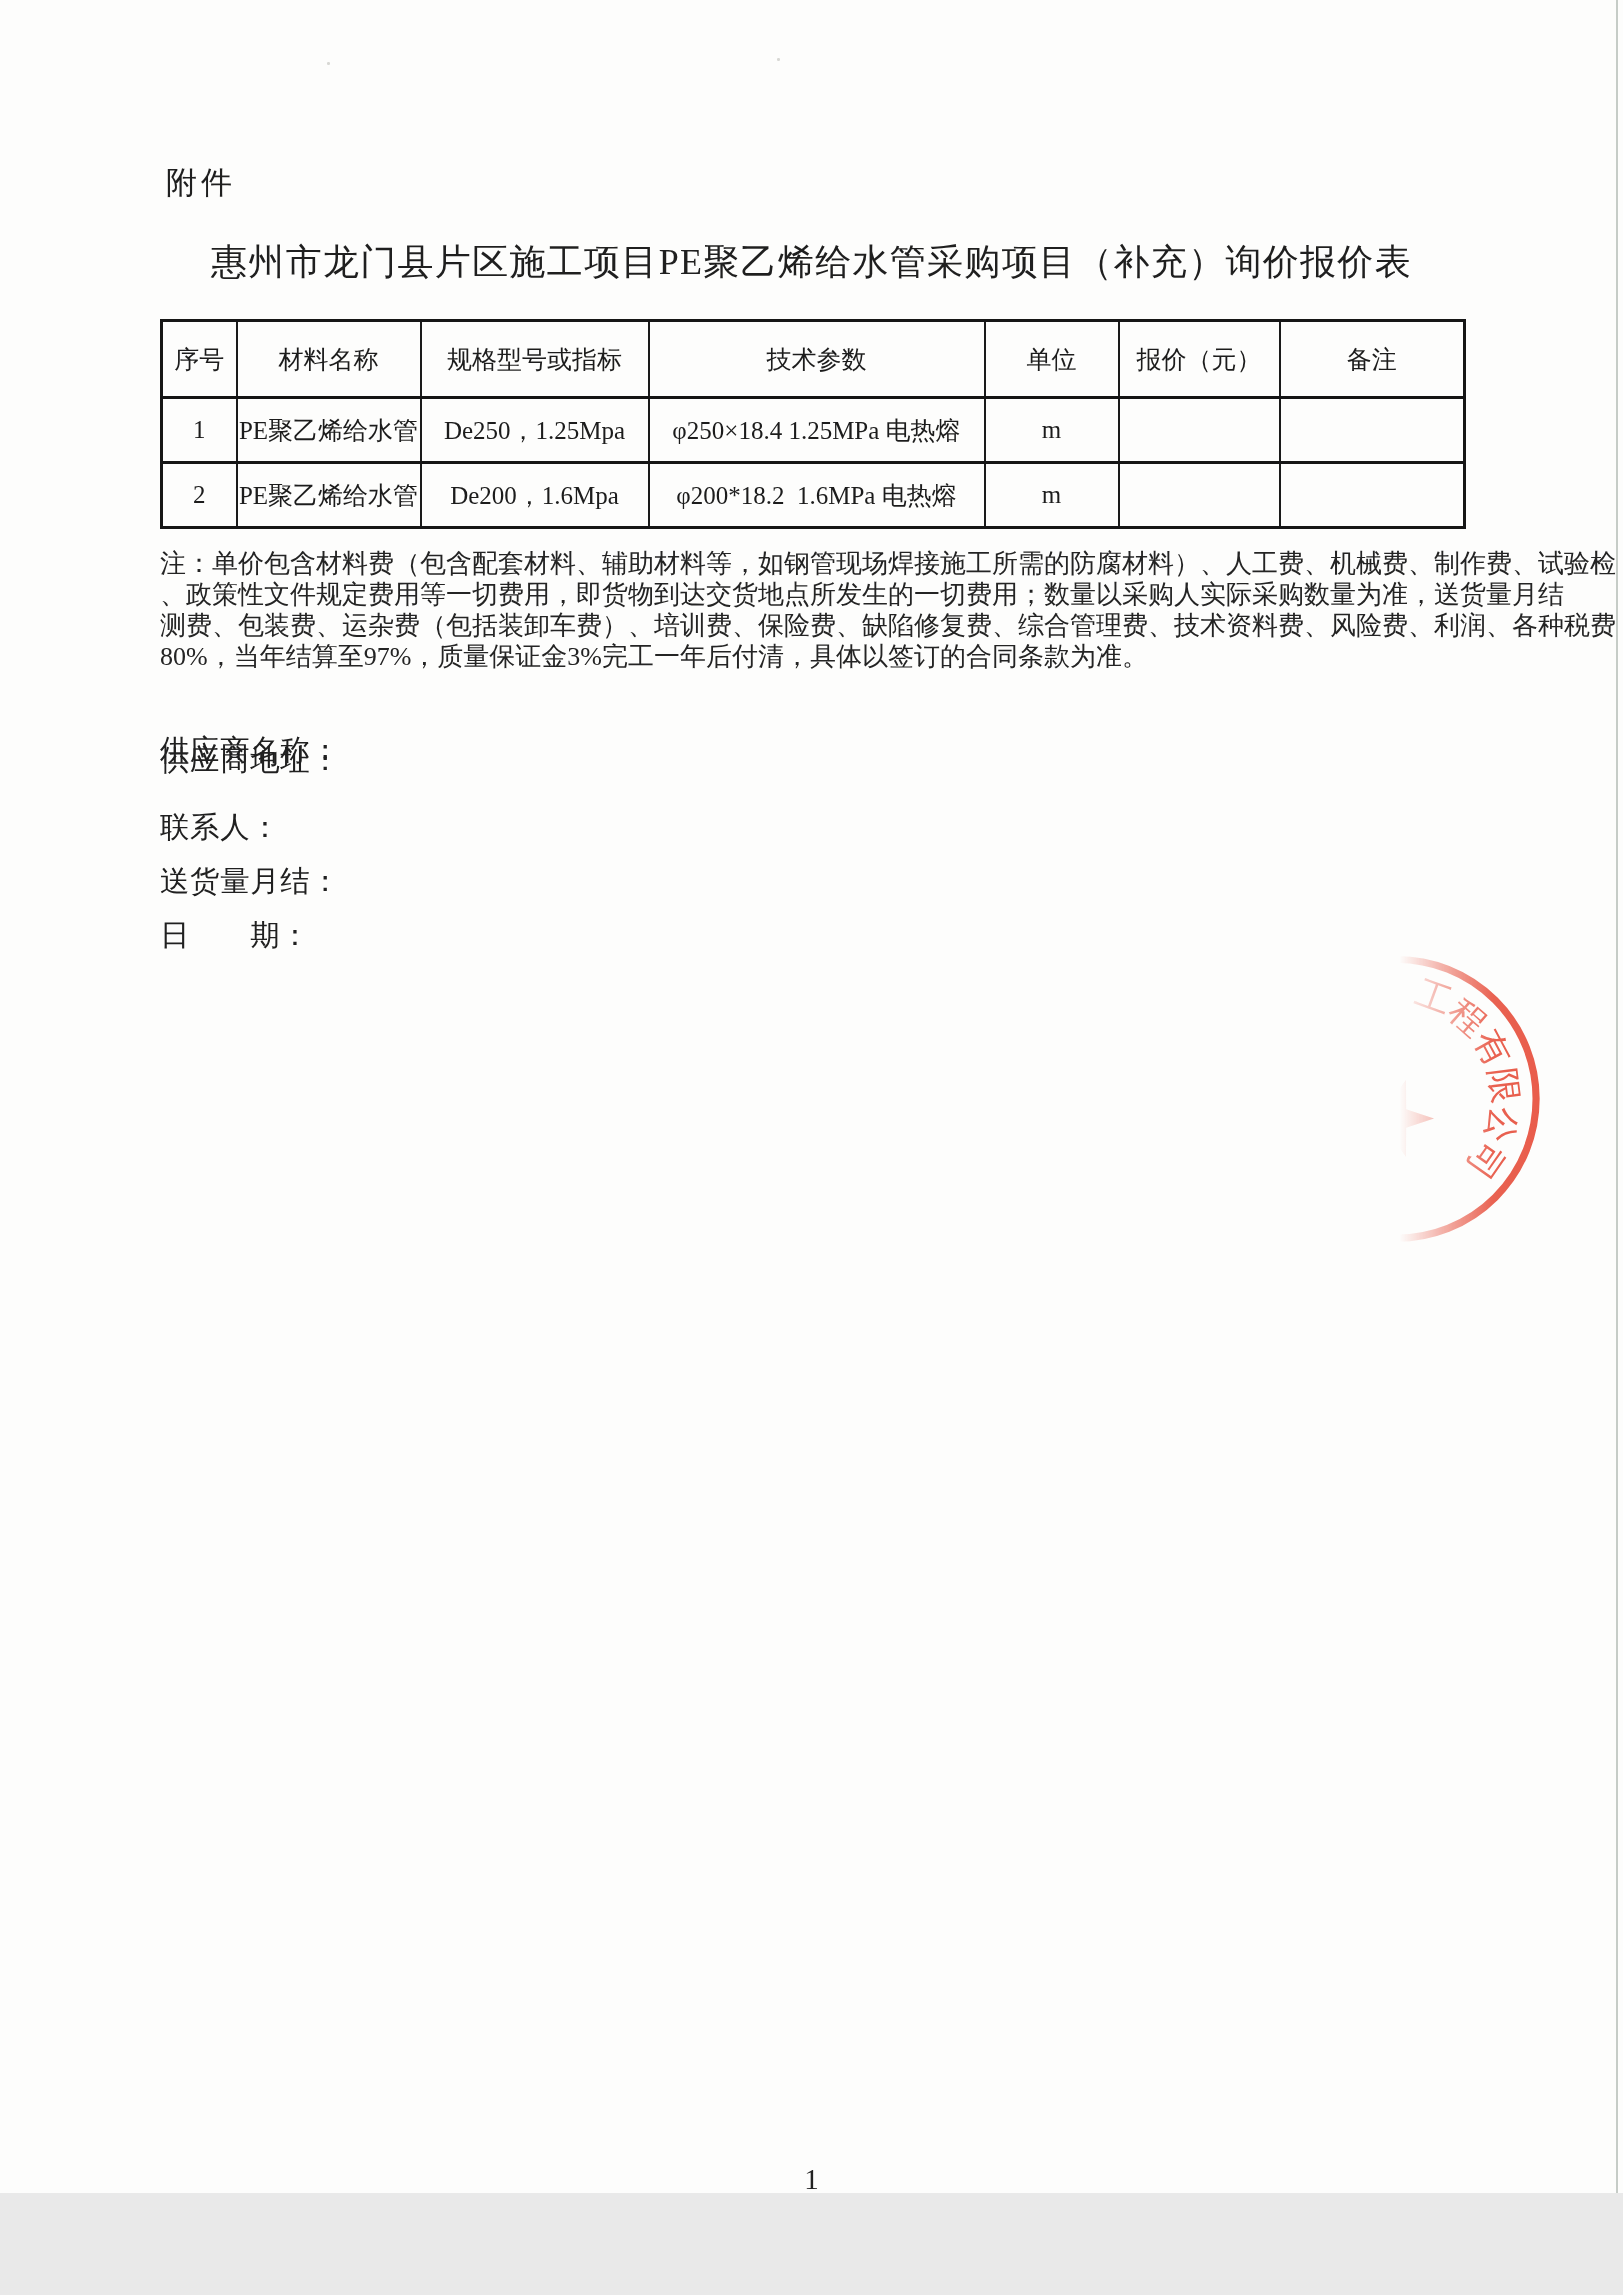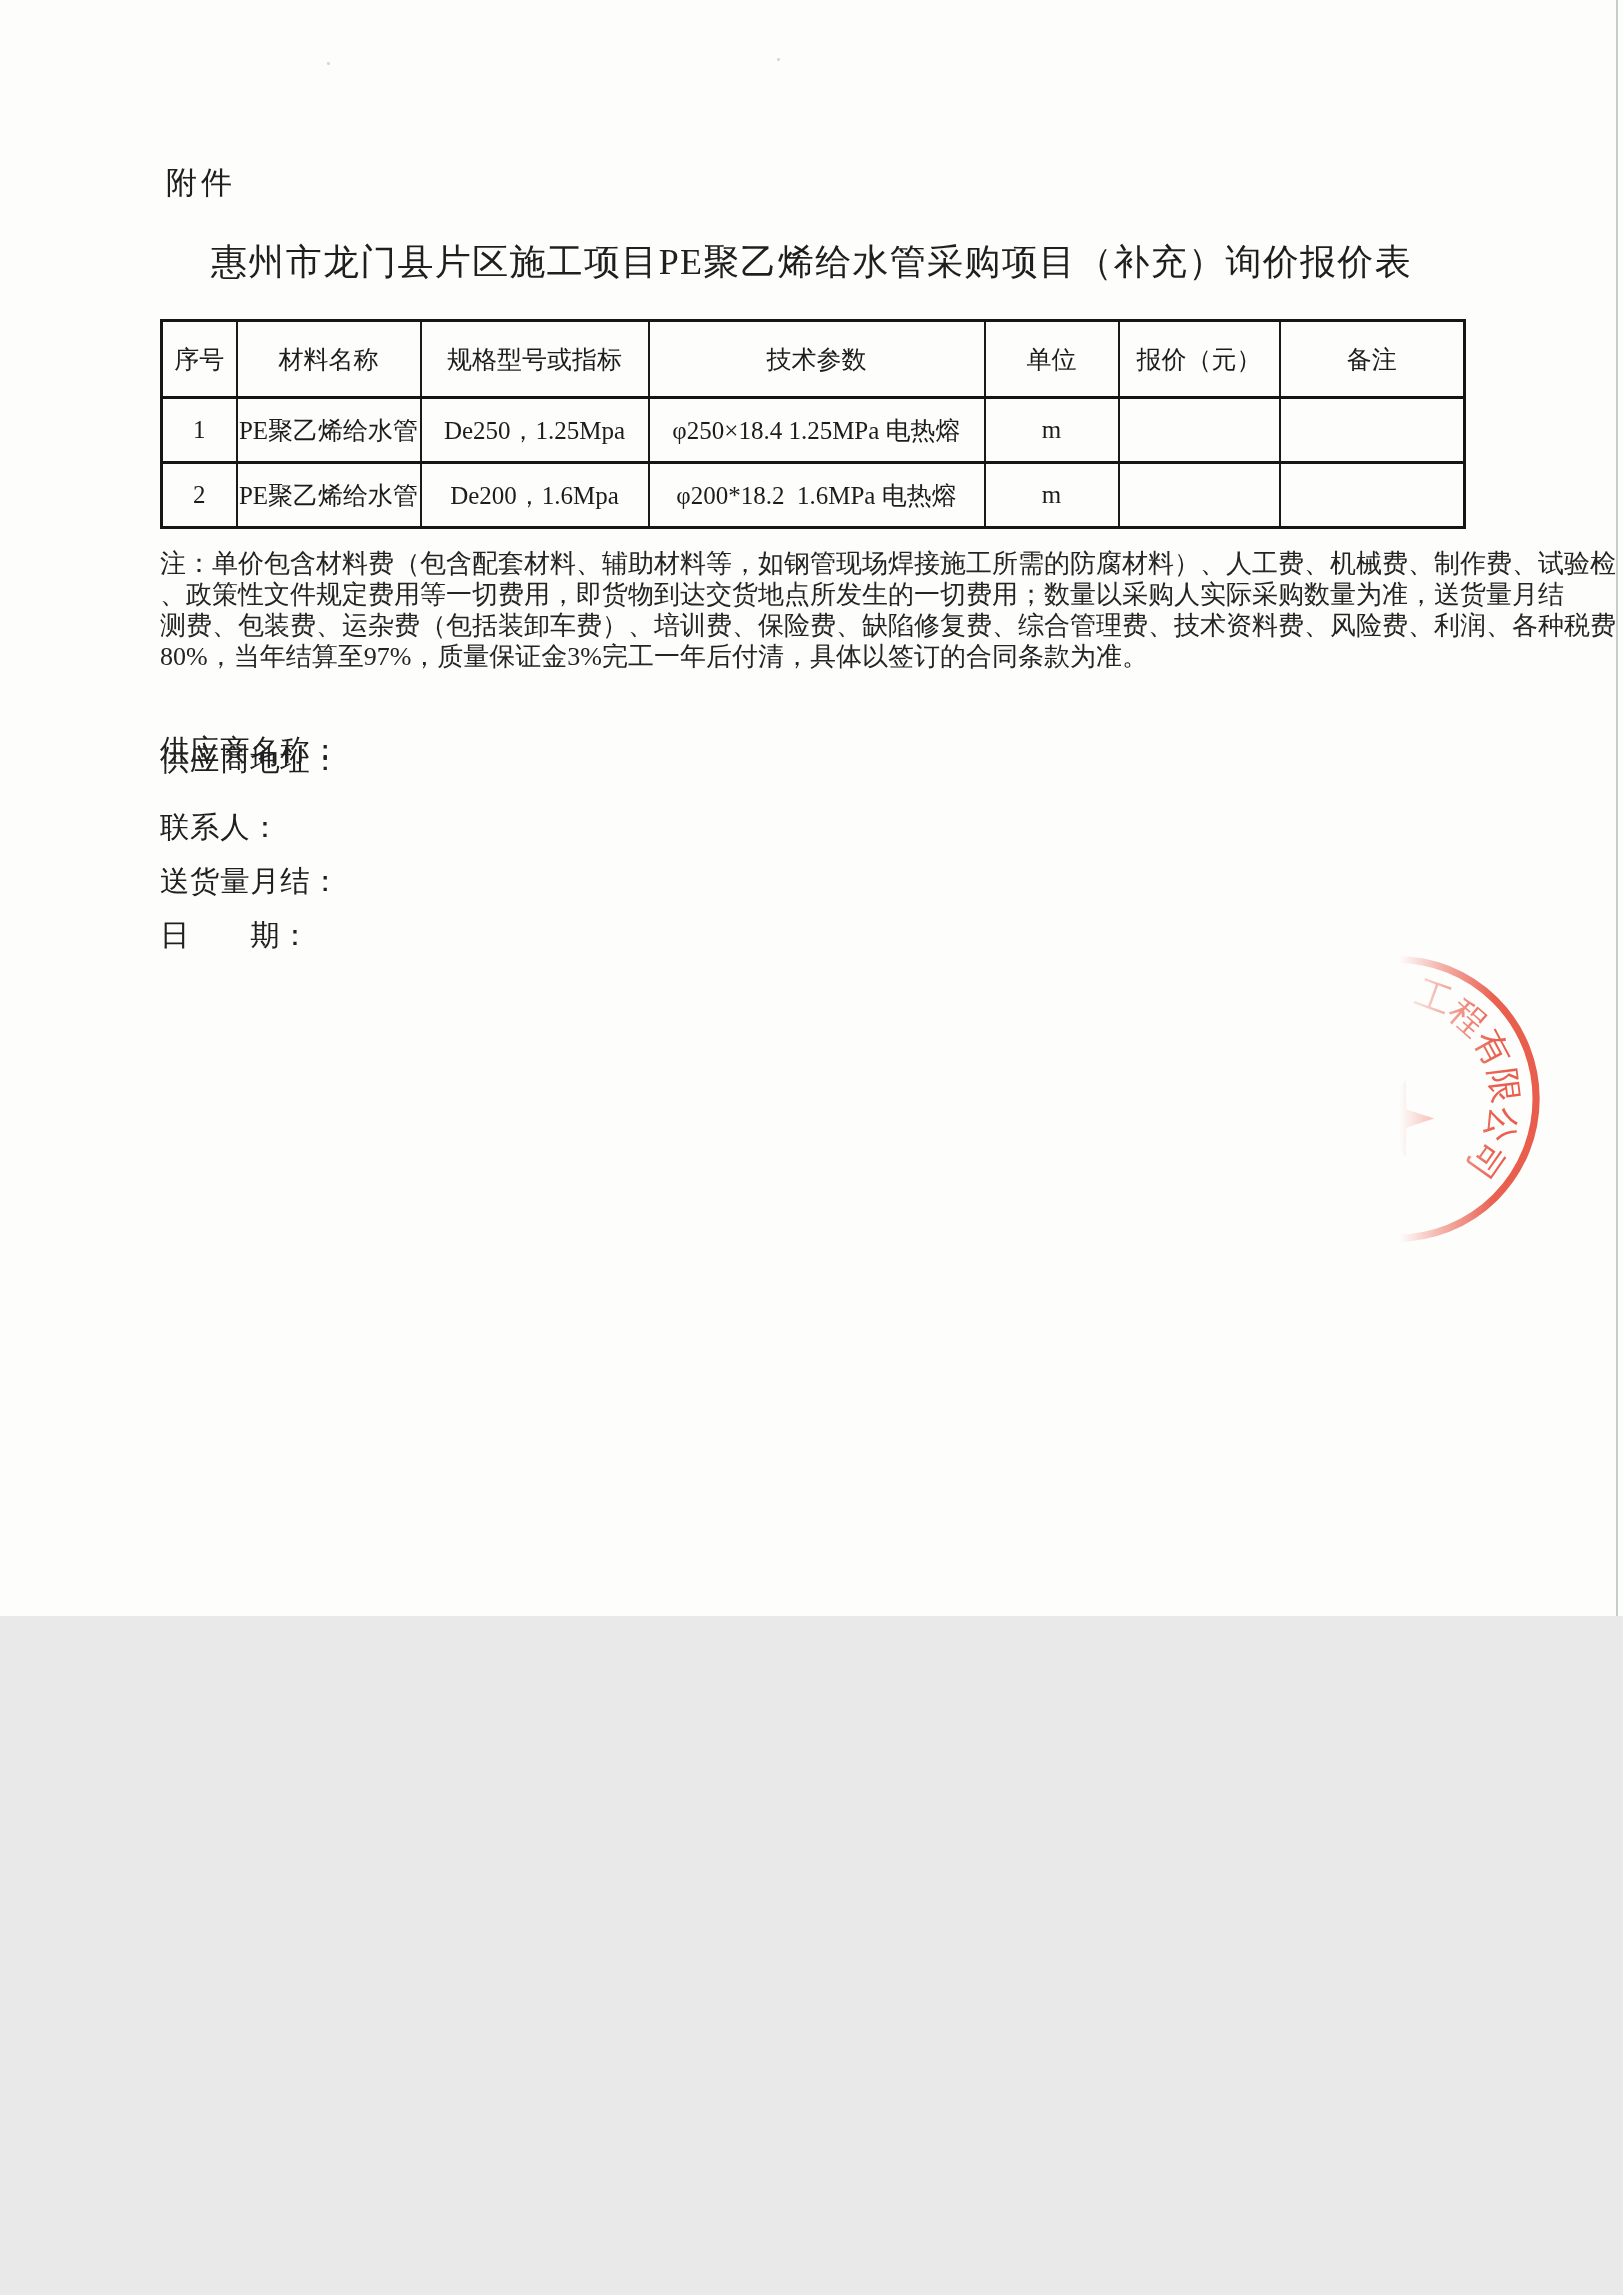--- a/index.html
+++ b/index.html
@@ -1,18 +1,18 @@
 <!DOCTYPE html>
 <html style="font-size:10.5px"><head>
 <meta charset="utf-8">
 <style>
   html,body{margin:0;padding:0;background:#e9e9e9;}
   .page{
     position:relative;
-    width:1623px;height:1616px;
+    width:1623px;height:2193px;
     background:#fdfdfc;
     overflow:hidden;
     font-family:"Liberation Serif", serif;
     color:#1f1f1f;
   }
   .attachment{
     position:absolute;left:166px;top:162px;
     font-size:31px;letter-spacing:3.9px;white-space:pre;
   }
   .title{

